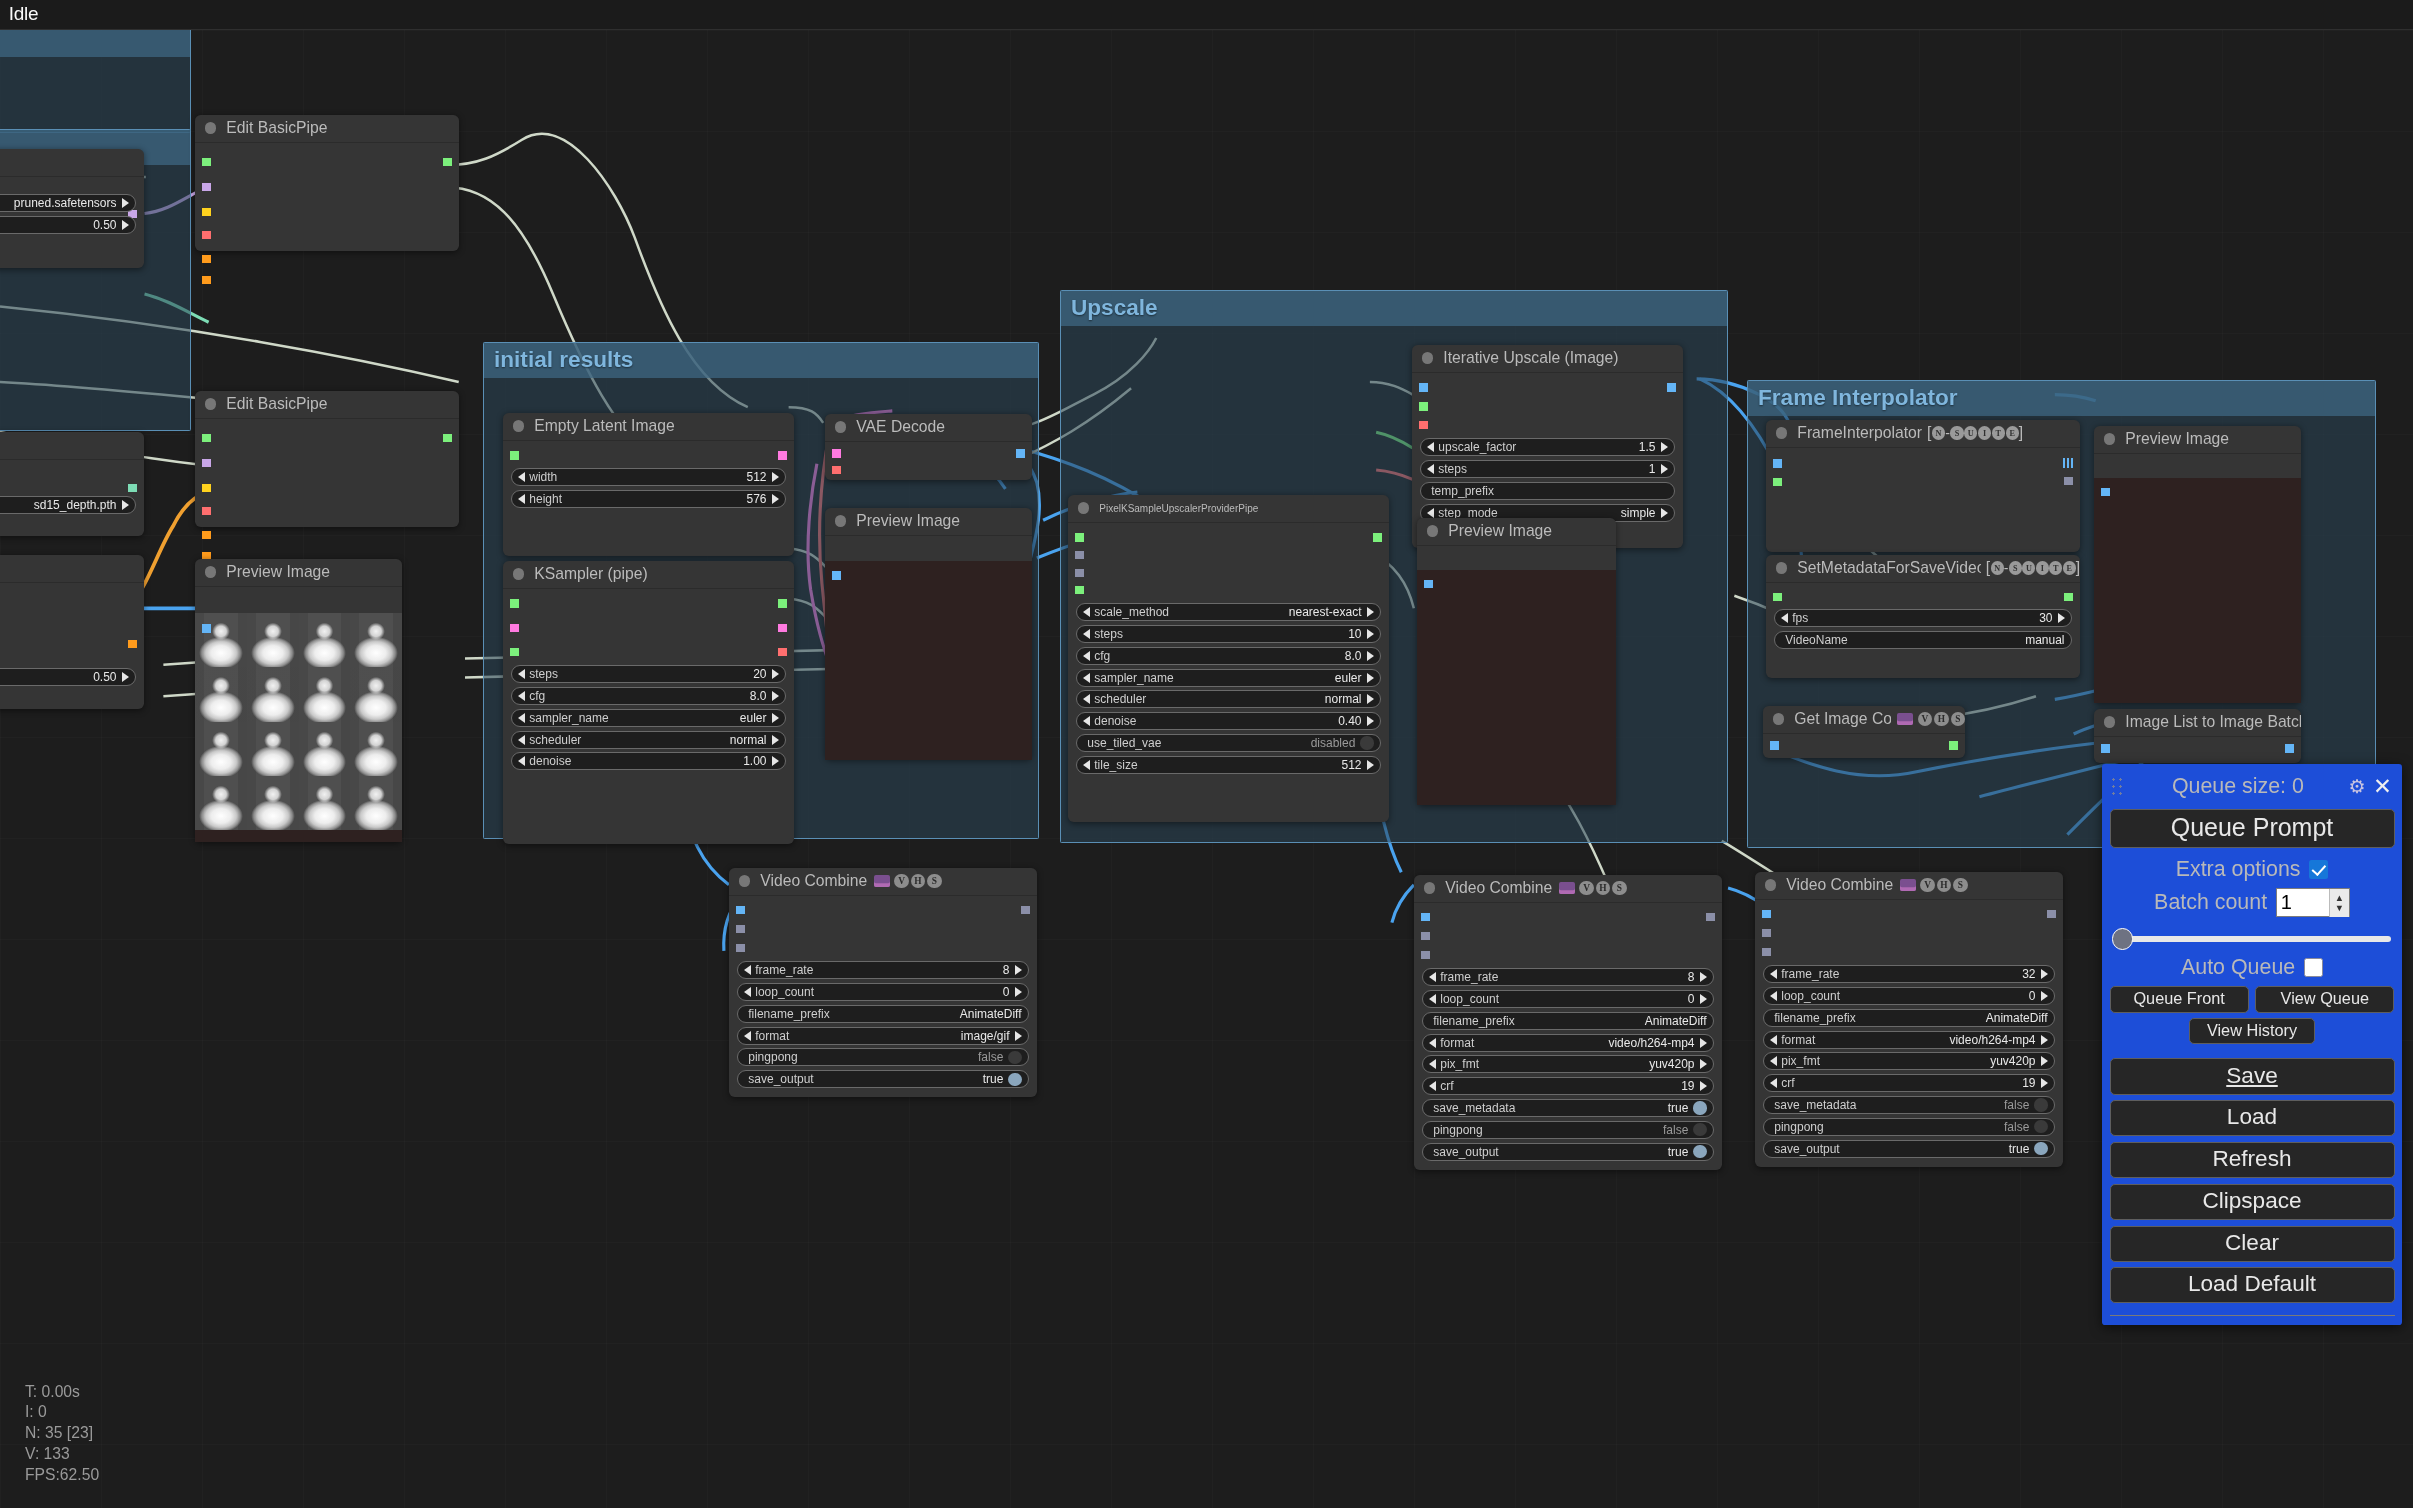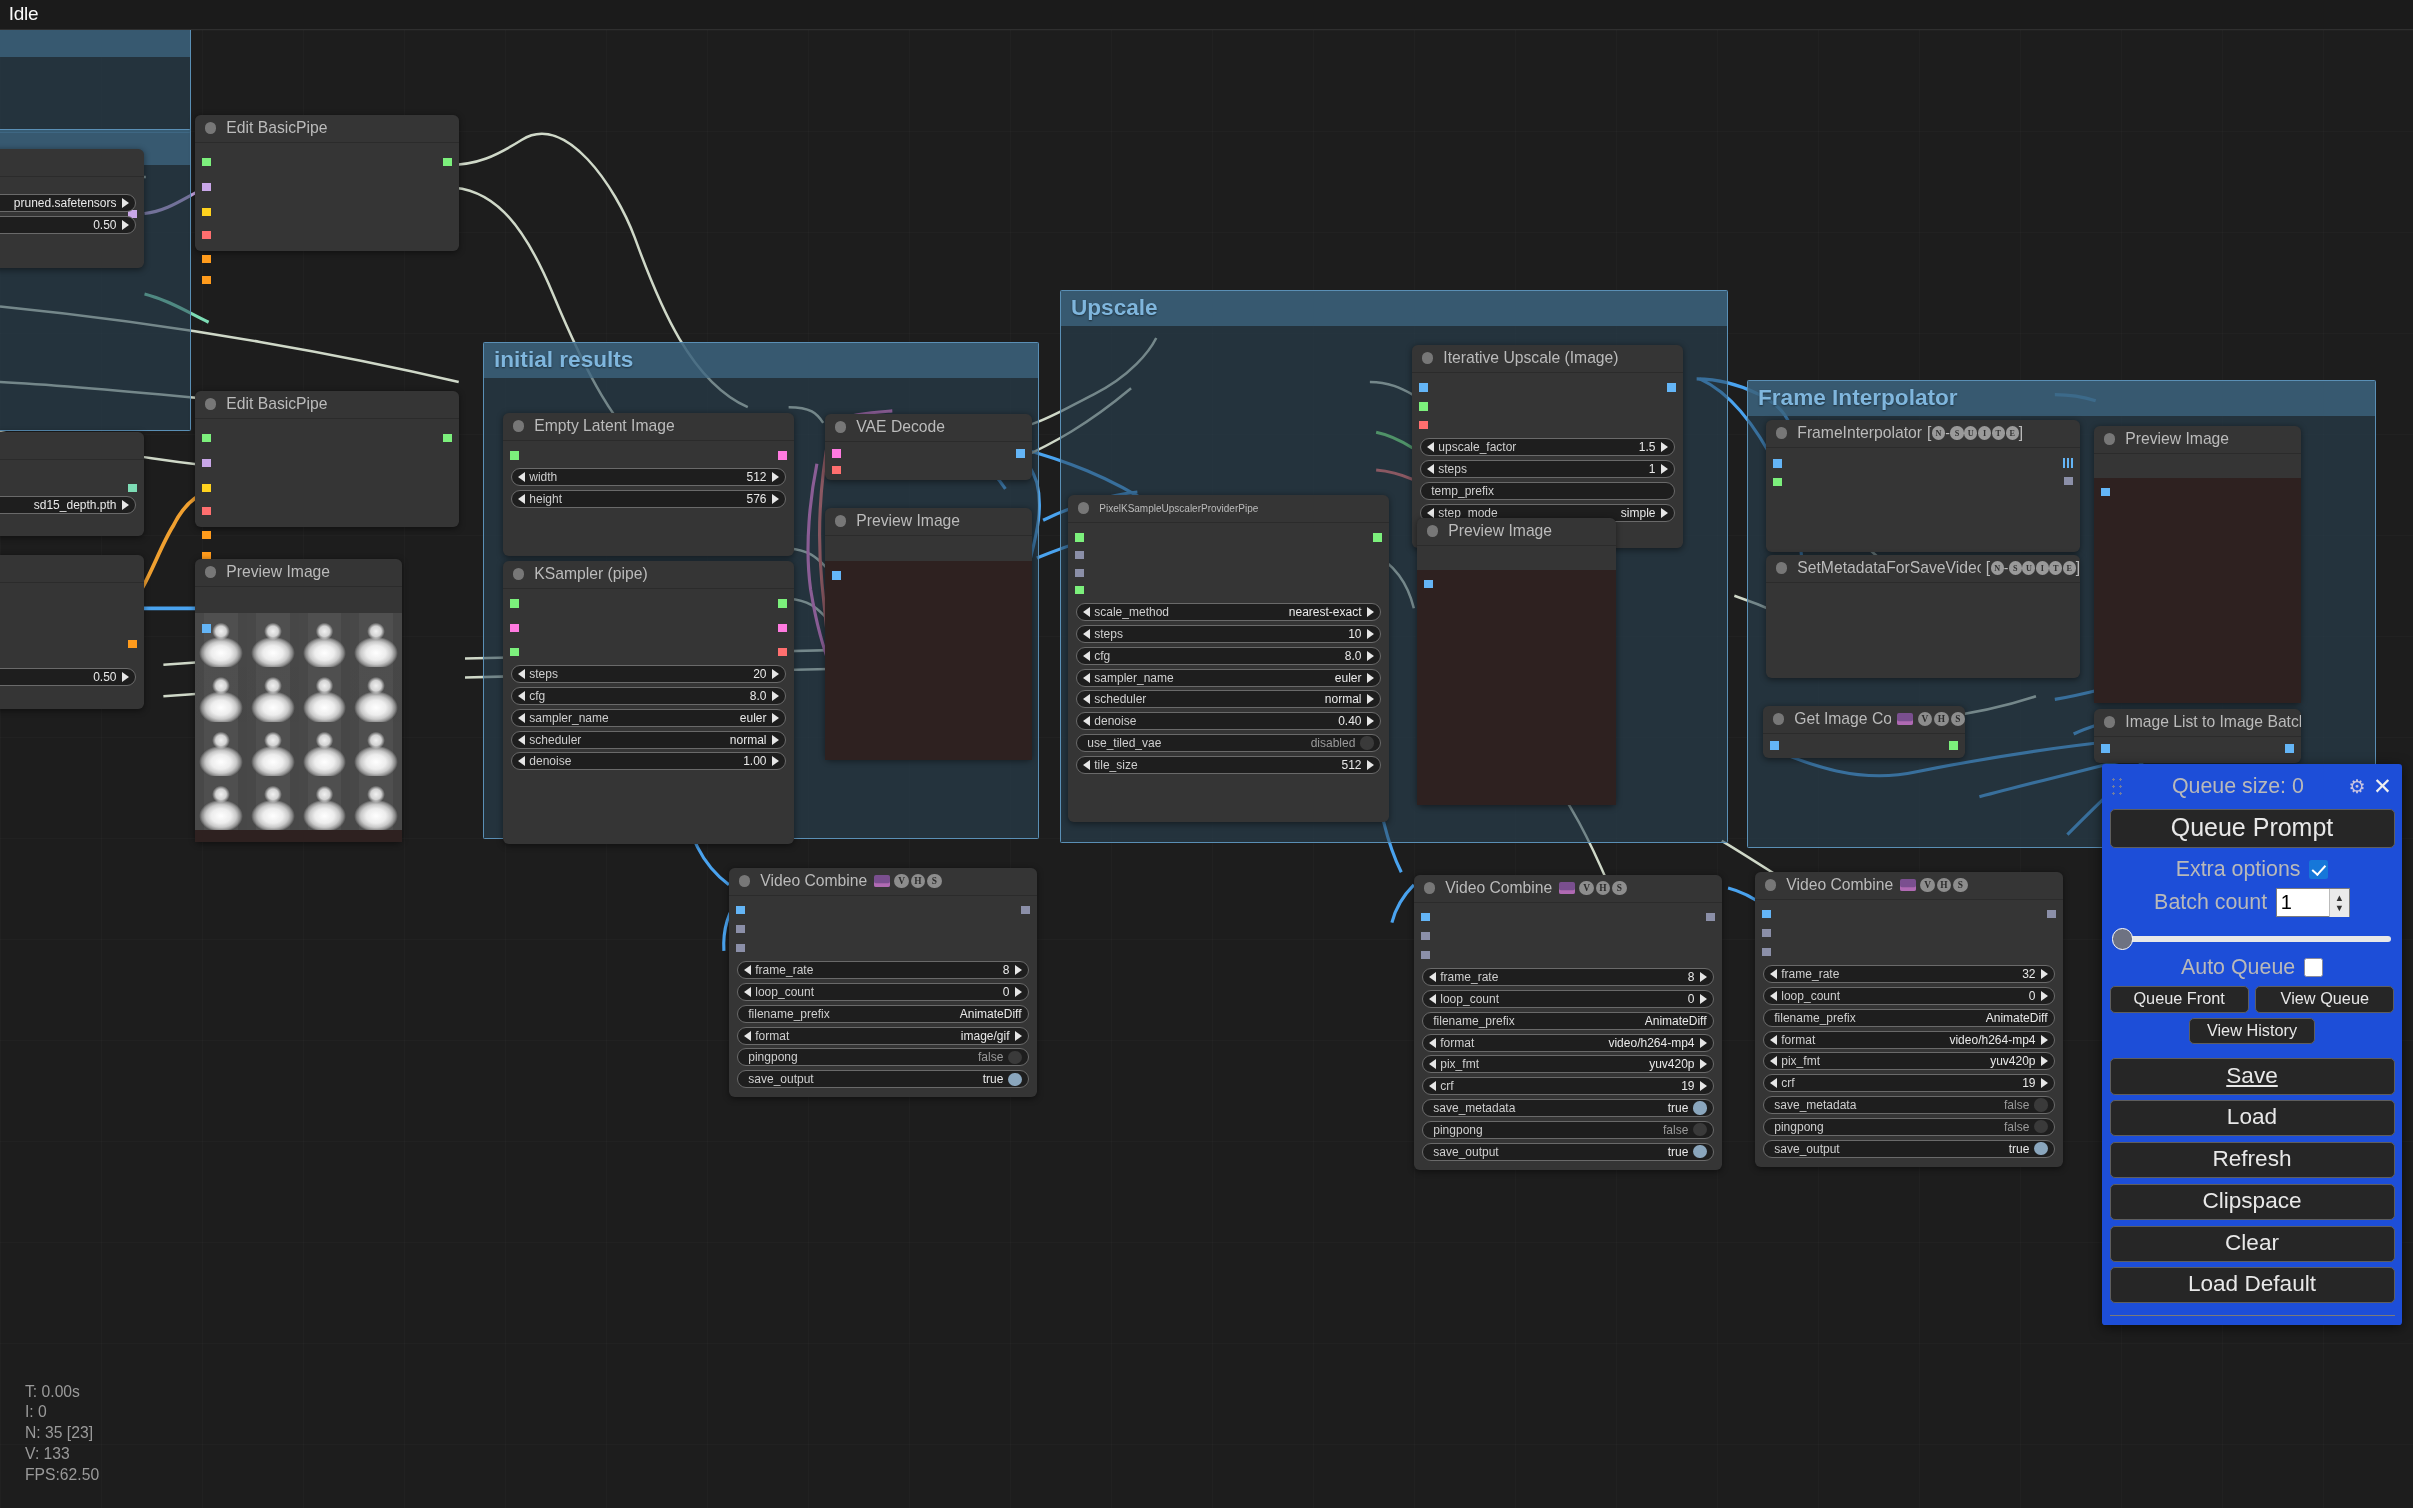--- a/index.html
+++ b/index.html
@@ -637,20 +637,36 @@
       <span class="badge" style="margin-left:5px;color:#bbb;font-size:15.7px;">[</span>
       <span class="ns-ic">N</span>
         <span style="color:#bbb;font-size:14px;">-</span>
         <span class="ns-ic">S</span>
         <span class="ns-ic">U</span>
         <span class="ns-ic">I</span>
         <span class="ns-ic">T</span>
         <span class="ns-ic">E</span>
       <span style="color:#bbb;font-size:15.7px;">]</span>
     </div>
+    <div class="body" style="height:95px;">
+      <span class="port in" style="top:10px; background:#7cf07c;"></span>
+      <span class="port out" style="top:10px; background:#7cf07c;"></span>
+      <div class="widgets" style="padding-top:22.6px;">
+        <div class="w">
+          <span class="arrL"></span>
+          <span class="wname">fps</span>
+          <span class="wval">30</span>
+          <span class="arrR"></span>
+        </div>
+        <div class="w text">
+          <span class="wname">VideoName</span>
+          <span class="wval">manual</span>
+        </div>
+      </div>
+    </div>
   </div>
 
   <div class="node" style="left:1763px; top:676px; width:202px; height:52px;">
     <div class="title">
       <span class="dot"></span>
       <span class="tlabel">Get Image Count</span>
       <span class="badge">
         <span class="vhs-cam"></span>
         <span class="vhs-ic">V</span>
         <span class="vhs-ic">H</span>

